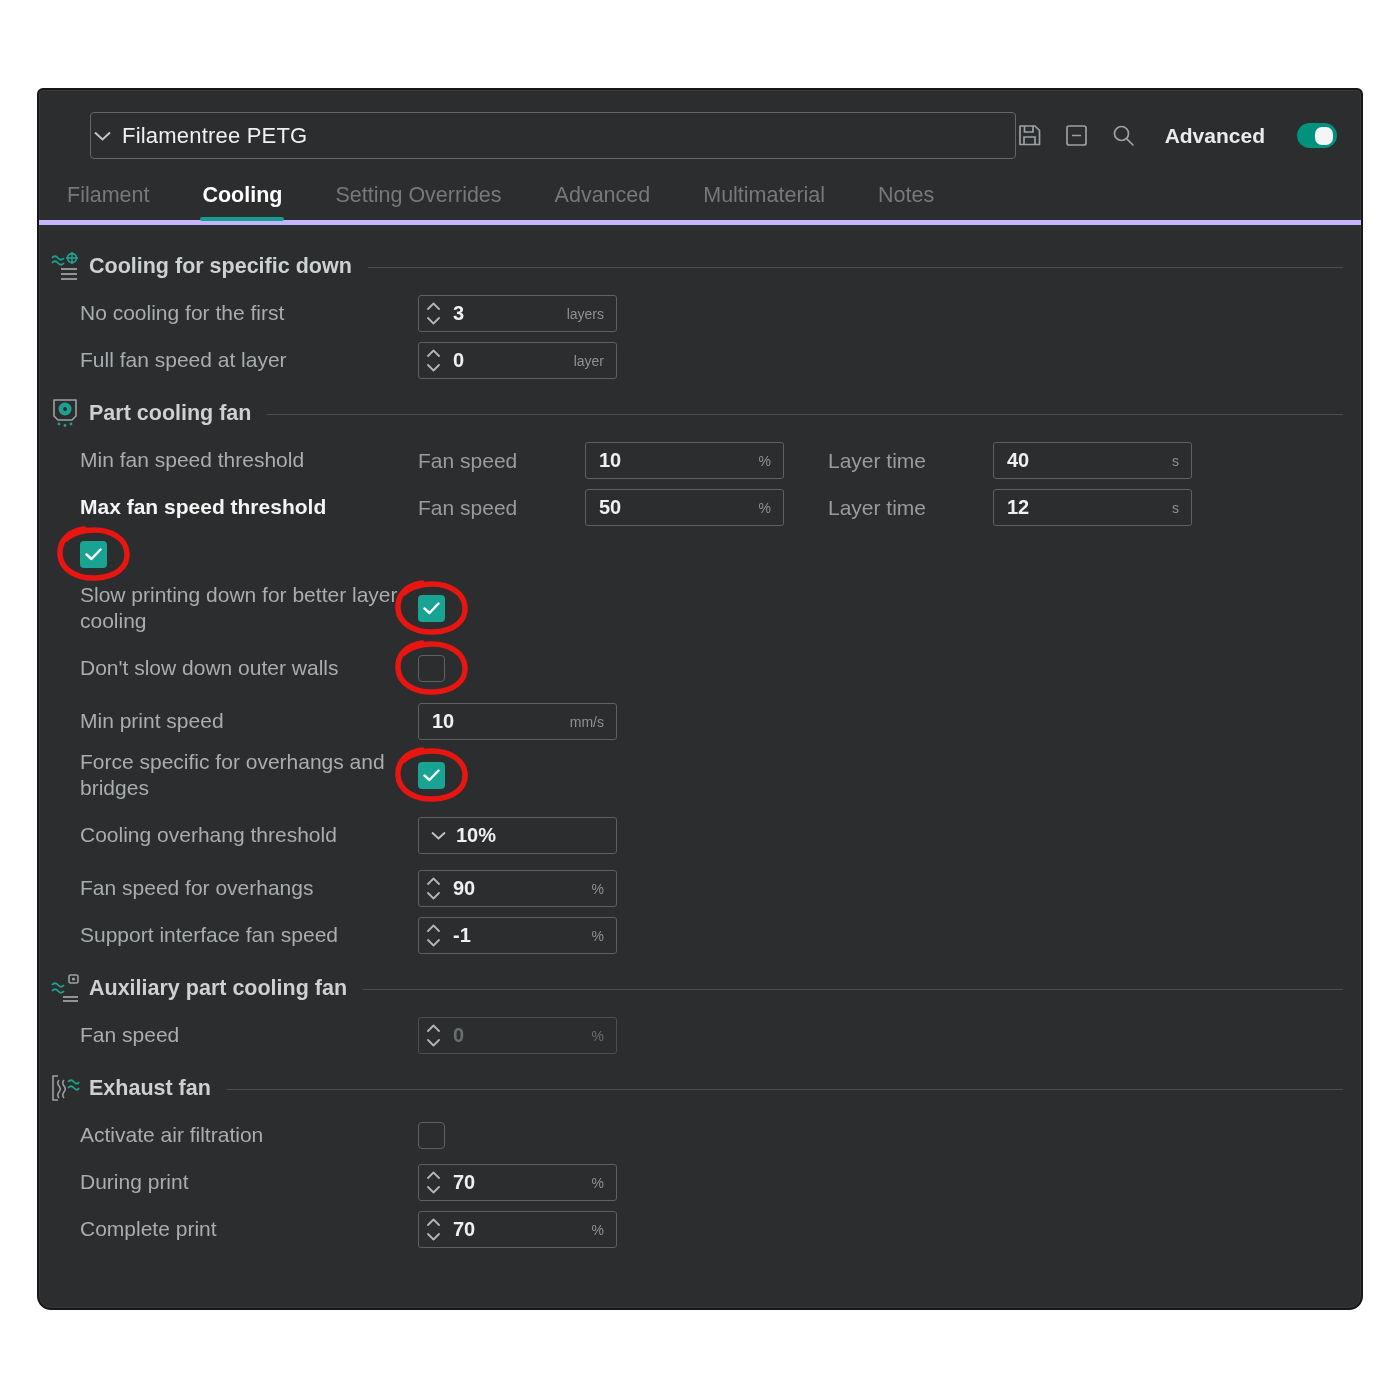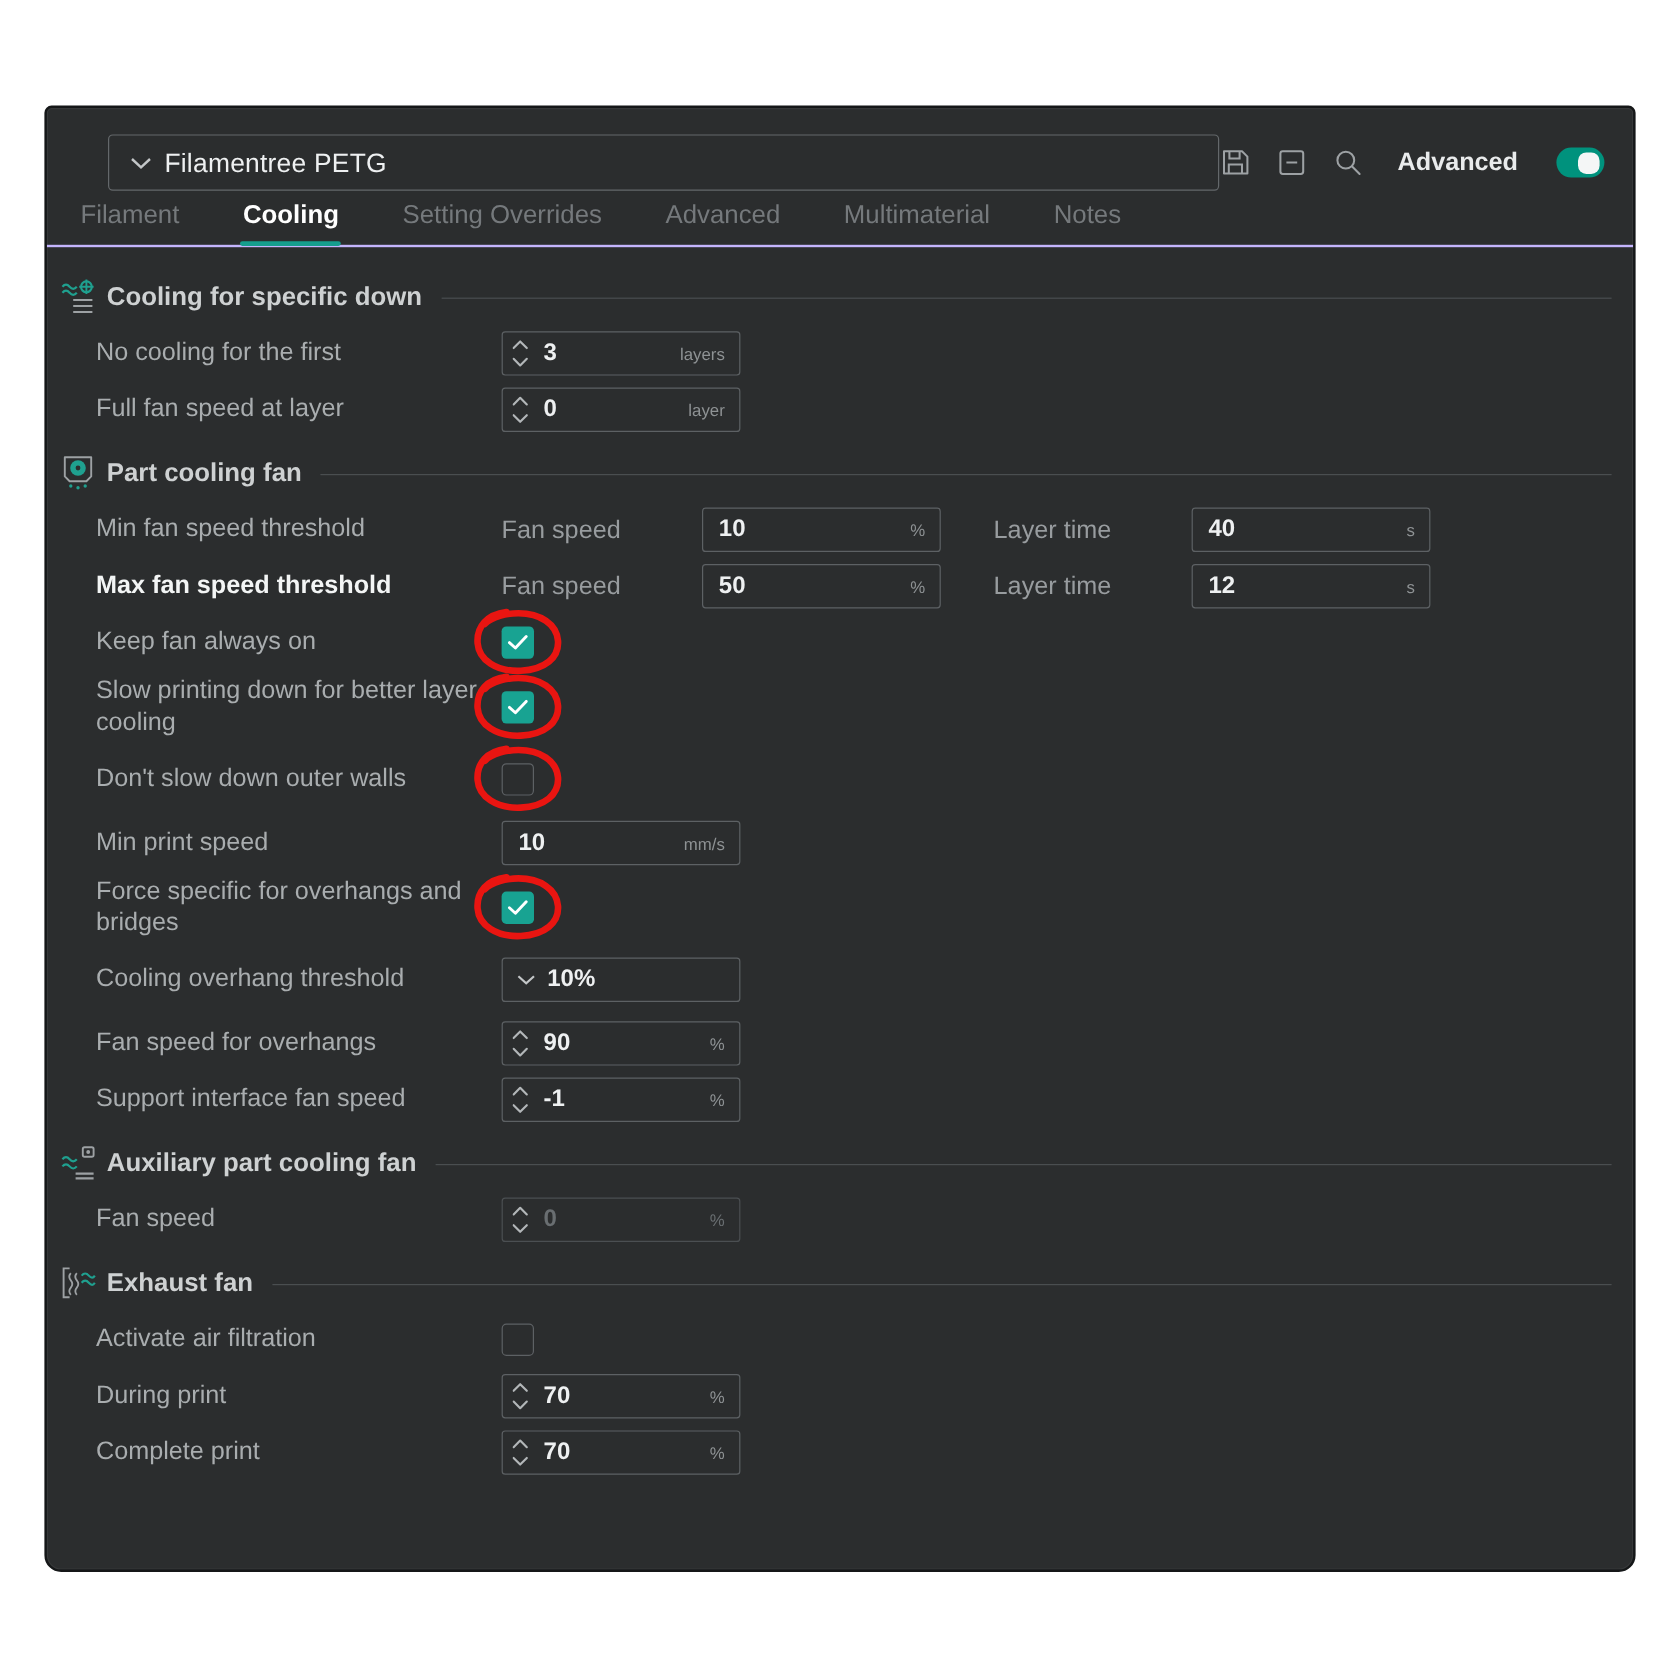--- a/index.html
+++ b/index.html
@@ -7,32 +7,32 @@
   .window {
     position:absolute; left:37px; top:88px; width:1326px; height:1222px;
     background:#2b2d2e; border:2px solid #151718; border-radius:6px 6px 14px 14px;
     box-shadow: inset 0 0 0 1px rgba(255,255,255,0.055);
     overflow:hidden;
   }
   
   .topbar { display:flex; align-items:center; margin:22px 24px 0 51px; }
   .preset {
     width:952px; height:47px; border:1px solid #64686b; border-radius:4px;
-    display:flex; align-items:center; padding:0 18px; gap:11px; cursor:pointer;
+    display:flex; align-items:center; padding:0 3px; gap:11px; cursor:pointer;
   }
   .preset-name { color:#eef0f1; font-size:22px; font-weight:500; letter-spacing:.2px; }
   .top-icons { margin-left:auto; display:flex; align-items:center; gap:20px; }
   .tool-icon { width:27px; height:27px; display:block; cursor:pointer; }
   .advanced-label { color:#e9ebec; font-size:21px; font-weight:600; margin-left:8px; }
   .toggle { position:relative; width:40px; height:25px; border-radius:13px; background:#5a5e61; margin-left:12px; cursor:pointer; }
   .toggle.on { background:#00927d; }
   .toggle .knob { position:absolute; top:3.5px; left:4px; width:18px; height:18px; border-radius:7px; background:#f4f6f6; transition:left .1s; }
   .toggle.on .knob { left:18px; }
   
-  .tabs { display:flex; gap:49px; margin-top:4px; padding-left:26px; border-bottom:2px solid #c4b5fd; }
+  .tabs { display:flex; gap:49px; margin-top:20px; padding-left:26px; border-bottom:5px solid #c4b5fd; }
   .tab { font-size:21.5px; color:#75797c; padding:4px 2px 12px 2px; cursor:pointer; position:relative; }
   .tab.active { color:#ffffff; font-weight:700; }
   .tab.active::after { content:""; position:absolute; left:0; right:0; bottom:-1px; height:4px; background:#159e8e; border-radius:2px; }
   
   .content { padding:12px 8px 0 0; }
   .section-header { display:flex; align-items:center; height:48px; padding-left:11px; margin-top:5px; }
   .section-icon { width:30px; height:30px; flex:0 0 auto; }
   .section-title { font-size:21.5px; font-weight:700; color:#ced1d2; margin-left:9px; white-space:nowrap; }
   .section-rule { flex:1; height:1px; background:#4a4e50; margin:2px 10px 0 16px; }
   .row { display:flex; align-items:center; min-height:47px; padding-left:41px; }
@@ -198,21 +198,20 @@
         <span class="unit">%</span>
       </div>
       <span class="sub s2">Layer time</span>
       <div class="inp plain">
         <span class="val">12</span>
         <span class="unit">s</span>
       </div>
     </div>
 
     <div class="row">
-      <span class="lbl">Keep fan always on</span>
       <div class="checkwrap circled">
         <div class="checkbox checked">
           <svg class="check" width="17" height="13">
               <polyline points="1.5,6.5 6.5,11 15.5,1.5" fill="none" stroke="#ffffff" stroke-width="2.4" stroke-linecap="round" stroke-linejoin="round"></polyline>
             </svg>
         </div>
         <svg class="annot" width="80" height="62" viewBox="0 0 80 62">
             <use href="#redcircle"></use>
           </svg>
       </div>

